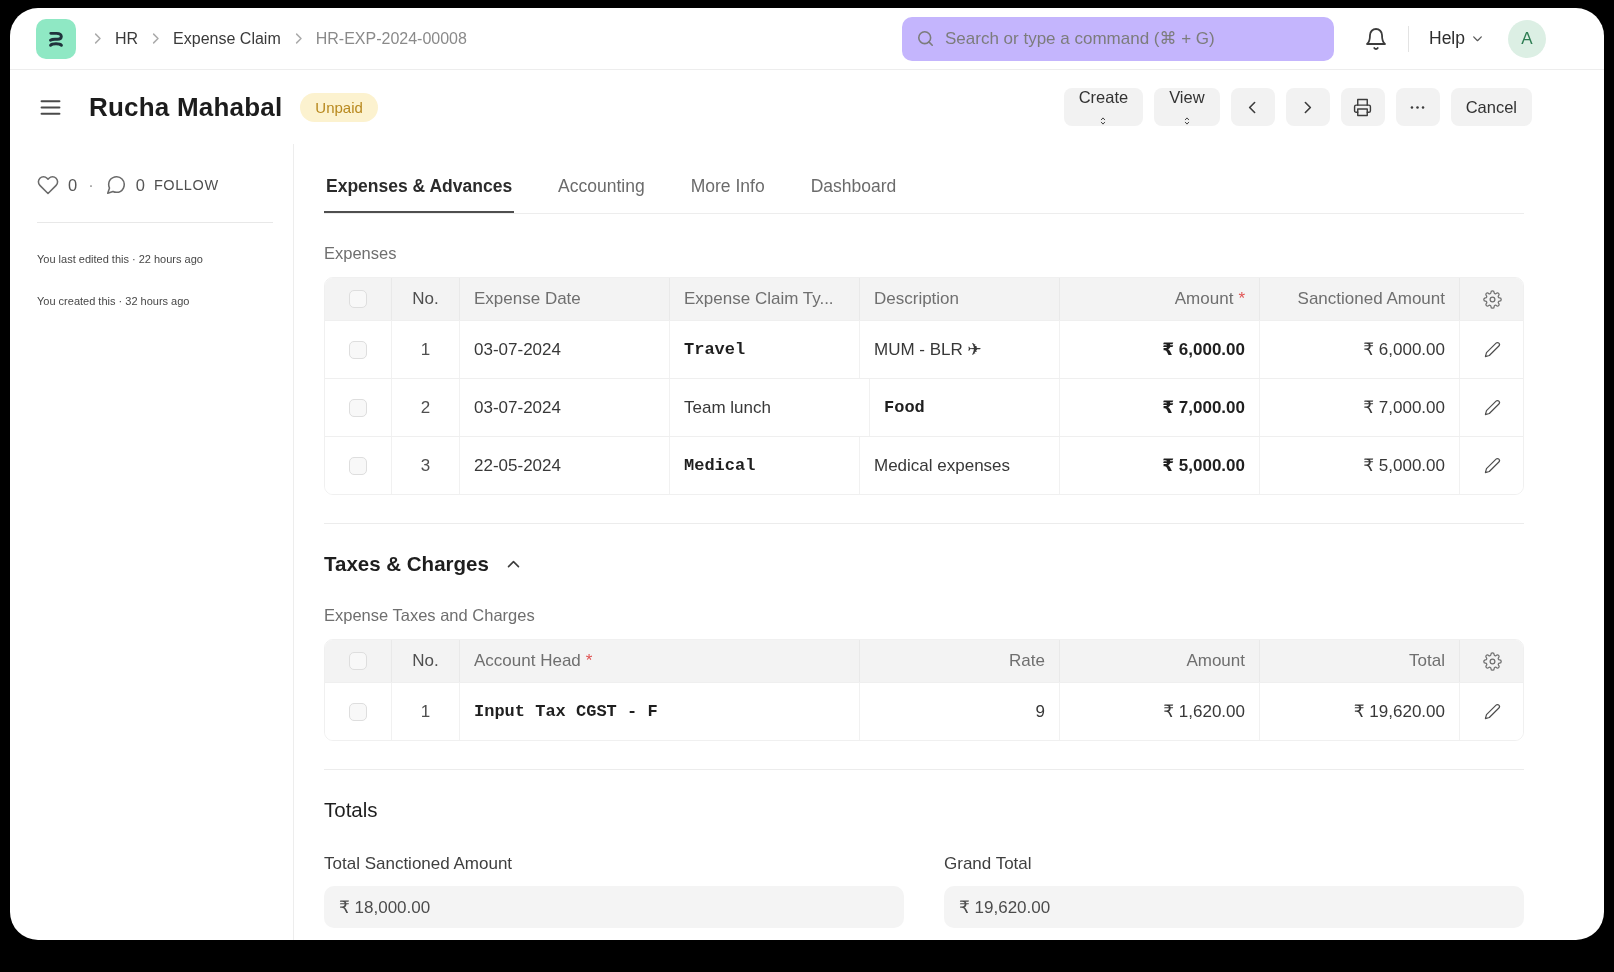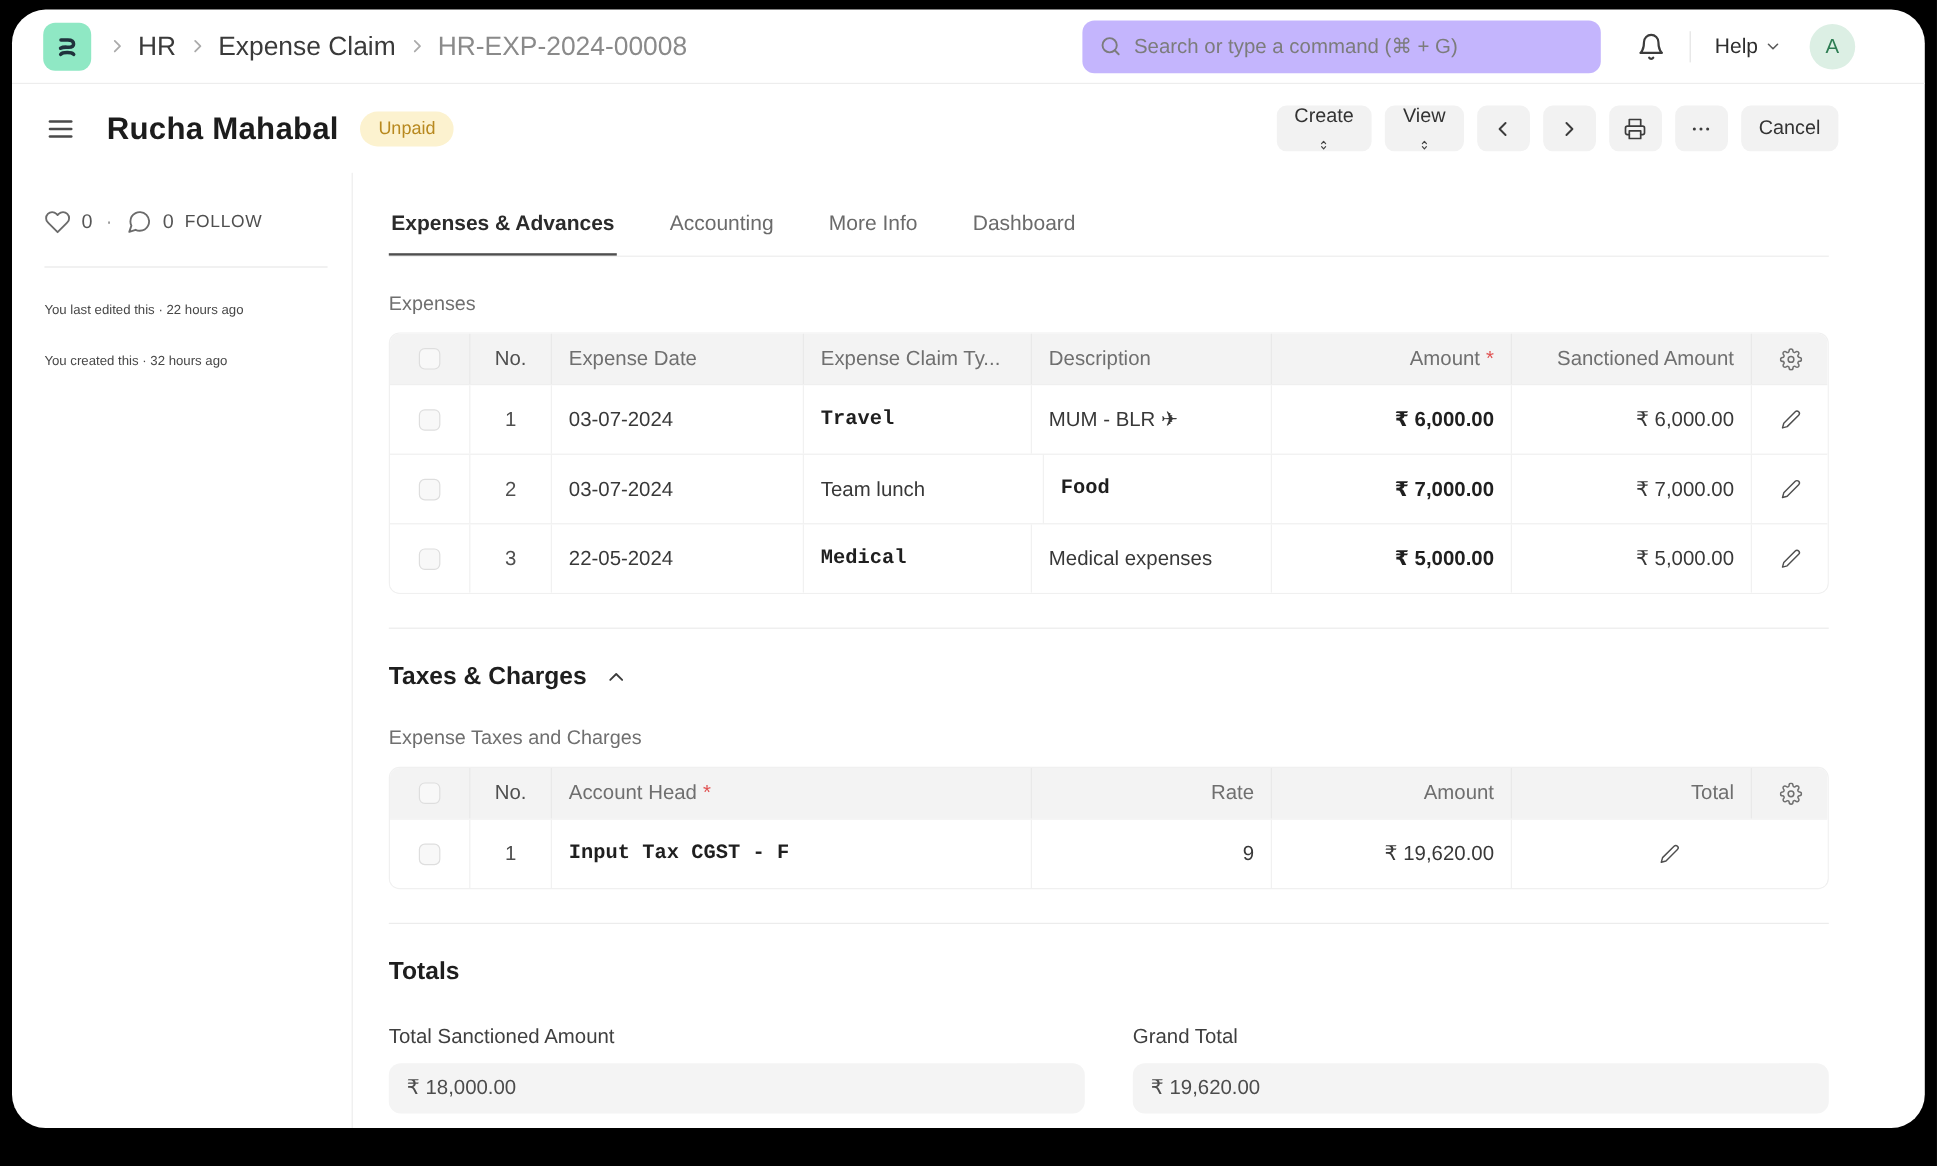--- a/index.html
+++ b/index.html
@@ -5,21 +5,21 @@
   * { box-sizing: border-box; margin: 0; padding: 0; }
   html,body { width: 1614px; height: 972px; background:#000; font-family:"Liberation Sans","DejaVu Sans",sans-serif; }
   .window {
     position:absolute; left:10px; top:8px; width:1594px; height:932px;
     background:#fff; border-radius:28px; overflow:hidden; display:flex; flex-direction:column;
   }
   svg { display:block; }
   
   .navbar { height:62px; flex:0 0 62px; display:flex; align-items:center; padding:0 58px 0 26px; border-bottom:1px solid #ededed; }
   .logo { width:40px; height:40px; border-radius:10px; background:#8fe8c4; display:flex; align-items:center; justify-content:center; cursor:pointer; }
-  .breadcrumb { display:flex; align-items:center; margin-left:14px; font-size:22px; gap:10px; }
+  .breadcrumb { display:flex; align-items:center; margin-left:14px; font-size:16px; gap:10px; }
   .crumb-chev { color:#b5b5b5; }
   .crumb { color:#3a3a3a; cursor:pointer; }
   .crumb.dim { color:#8a8a8a; }
   .searchbar { margin-left:auto; width:432px; height:44px; background:#c4b5fd; border-radius:10px; display:flex; align-items:center; padding:0 14px; gap:10px; }
   .searchbar input { border:none; outline:none; background:transparent; font-size:17px; color:#555; width:100%; font-family:inherit; }
   .searchbar input::placeholder { color:#7c7c7c; }
   .nav-right { display:flex; align-items:center; }
   .bell-btn { margin-left:30px; cursor:pointer; }
   .nav-divider { width:1px; height:26px; background:#e3e3e3; margin:0 20px; }
   .help { display:flex; align-items:center; gap:6px; font-size:17.5px; color:#2e2e2e; cursor:pointer; }
@@ -69,21 +69,21 @@
   .c-total { width:200px; flex:0 0 200px; }
   .bold-cell { font-weight:700; color:#1f1f1f; }
   .semi { font-weight:700; color:#1f1f1f;font-family:Liberation Mono, monospace; }
   .checkbox { width:18px; height:18px; border-radius:5px; background:#f8f8f8; border:1px solid #dedede; cursor:pointer; }
   .req { color:#e05252; margin-left:5px; }
   .icon-btn { cursor:pointer; display:flex; align-items:center; justify-content:center; }
   
   .hr-line { border:none; border-top:1px solid #ececec; margin:28px 0 0; }
   .collapse-head { margin-top:28px; display:flex; align-items:center; gap:16px; }
   .collapse-title { font-size:20.5px; font-weight:700; color:#1e1e1e; }
-  .totals-title { margin-top:28px; font-size:20.5px; font-weight:700; color:#1e1e1e; }
+  .totals-title { margin-top:28px; font-size:20.5px; font-weight:400; color:#1e1e1e; }
   .totals-grid { display:grid; grid-template-columns:580px 580px; column-gap:40px; margin-top:32px; }
   .field label { display:block; font-size:17px; color:#3f3f3f; margin-bottom:12px; }
   .field .control { height:42px; background:#f4f4f4; border-radius:10px; display:flex; align-items:center; padding:0 15px; font-size:17px; color:#4c4c4c; }
 </style>
 </head>
 <body>
 
 <div class="window">
 
   <div class="navbar">
@@ -341,20 +341,21 @@
                 </svg>
             </div>
           </div>
           <div class="g-row">
             <div class="g-cell c-check">
                 <span class="checkbox"></span>
               </div>
             <div class="g-cell c-no">1</div>
             <div class="g-cell c-head semi">Input Tax CGST - F</div>
             <div class="g-cell c-rate">9</div>
+            <div class="g-cell c-tamt">₹ 1,620.00</div>
             <div class="g-cell c-total">₹ 19,620.00</div>
             <div class="g-cell c-edit icon-btn">
               <svg width="17" height="17" viewBox="0 0 24 24" fill="none" stroke="#4f4f4f" stroke-width="1.7" stroke-linecap="round" stroke-linejoin="round">
                   <path d="M17 3a2.828 2.828 0 1 1 4 4L7.5 20.5 2 22l1.5-5.5L17 3z"></path>
                 </svg>
             </div>
           </div>
         </div>
 
         <hr class="hr-line">

